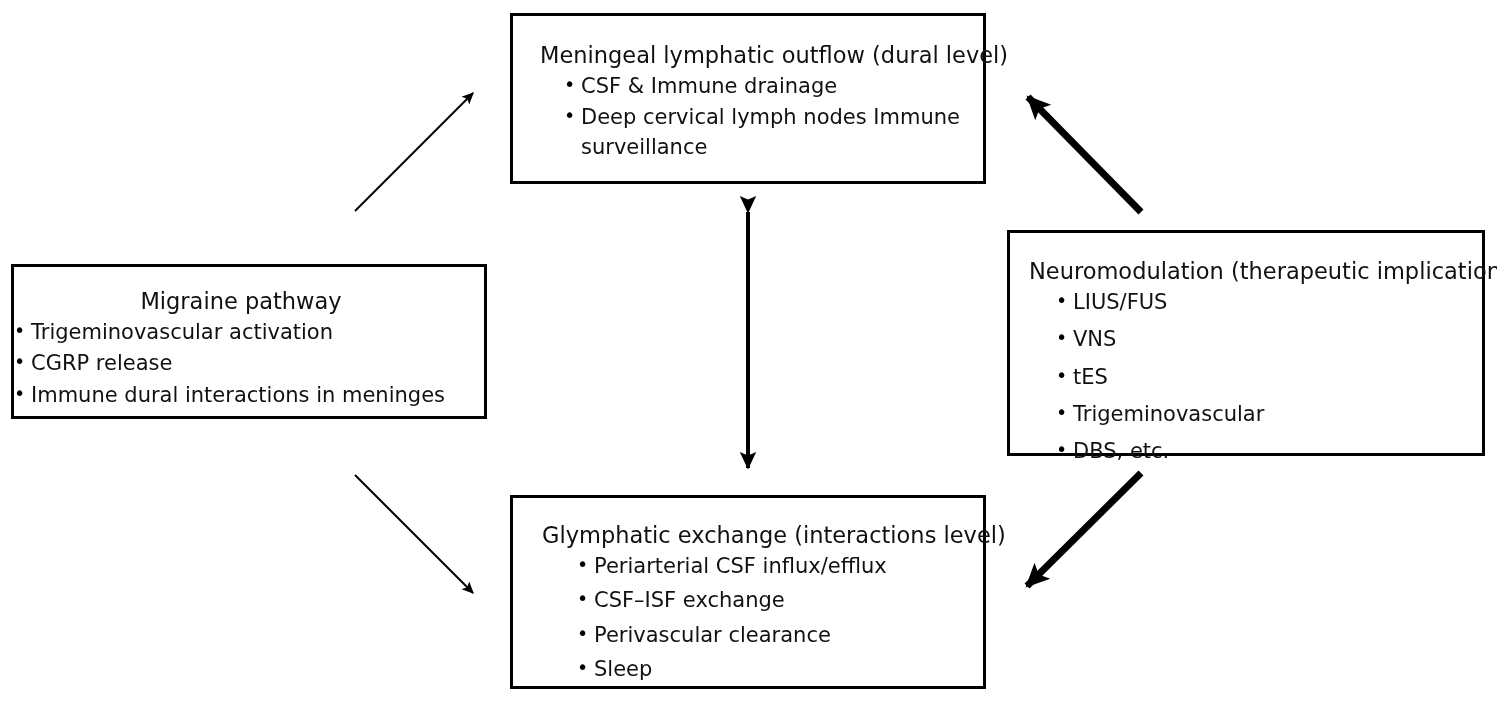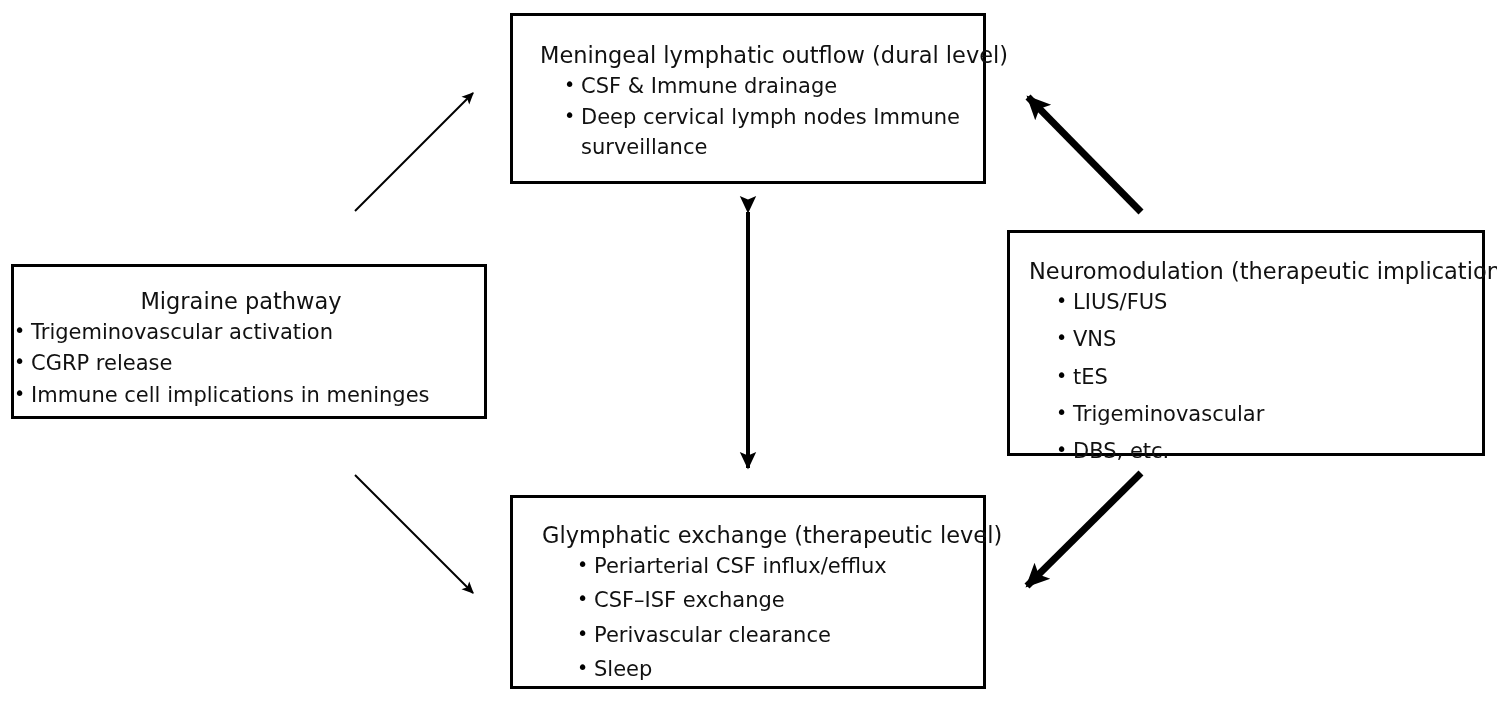--- a/index.html
+++ b/index.html
@@ -134,37 +134,37 @@
       <li>CSF &amp; Immune drainage</li>
       <li>Deep cervical lymph nodes Immune surveillance</li>
     </ul>
   </div>
 
   <div class="node-box" id="box-migraine">
     <span class="node-title center">Migraine pathway</span>
     <ul class="node-list">
       <li>Trigeminovascular activation</li>
       <li>CGRP release</li>
-      <li>Immune cell implications in meninges</li>
+      <li>Immune dural interactions in meninges</li>
     </ul>
   </div>
 
   <div class="node-box" id="box-neuromodulation">
     <span class="node-title left">Neuromodulation (therapeutic implications)</span>
     <ul class="node-list">
       <li>LIUS/FUS</li>
       <li>VNS</li>
       <li>tES</li>
       <li>Trigeminovascular</li>
       <li>DBS, etc.</li>
     </ul>
   </div>
 
   <div class="node-box" id="box-glymphatic">
-    <span class="node-title left">Glymphatic exchange (therapeutic level)</span>
+    <span class="node-title left">Glymphatic exchange (interactions level)</span>
     <ul class="node-list">
       <li>Periarterial CSF influx/efflux</li>
       <li>CSF–ISF exchange</li>
       <li>Perivascular clearance</li>
       <li>Sleep</li>
     </ul>
   </div>
 
 </div>
 

